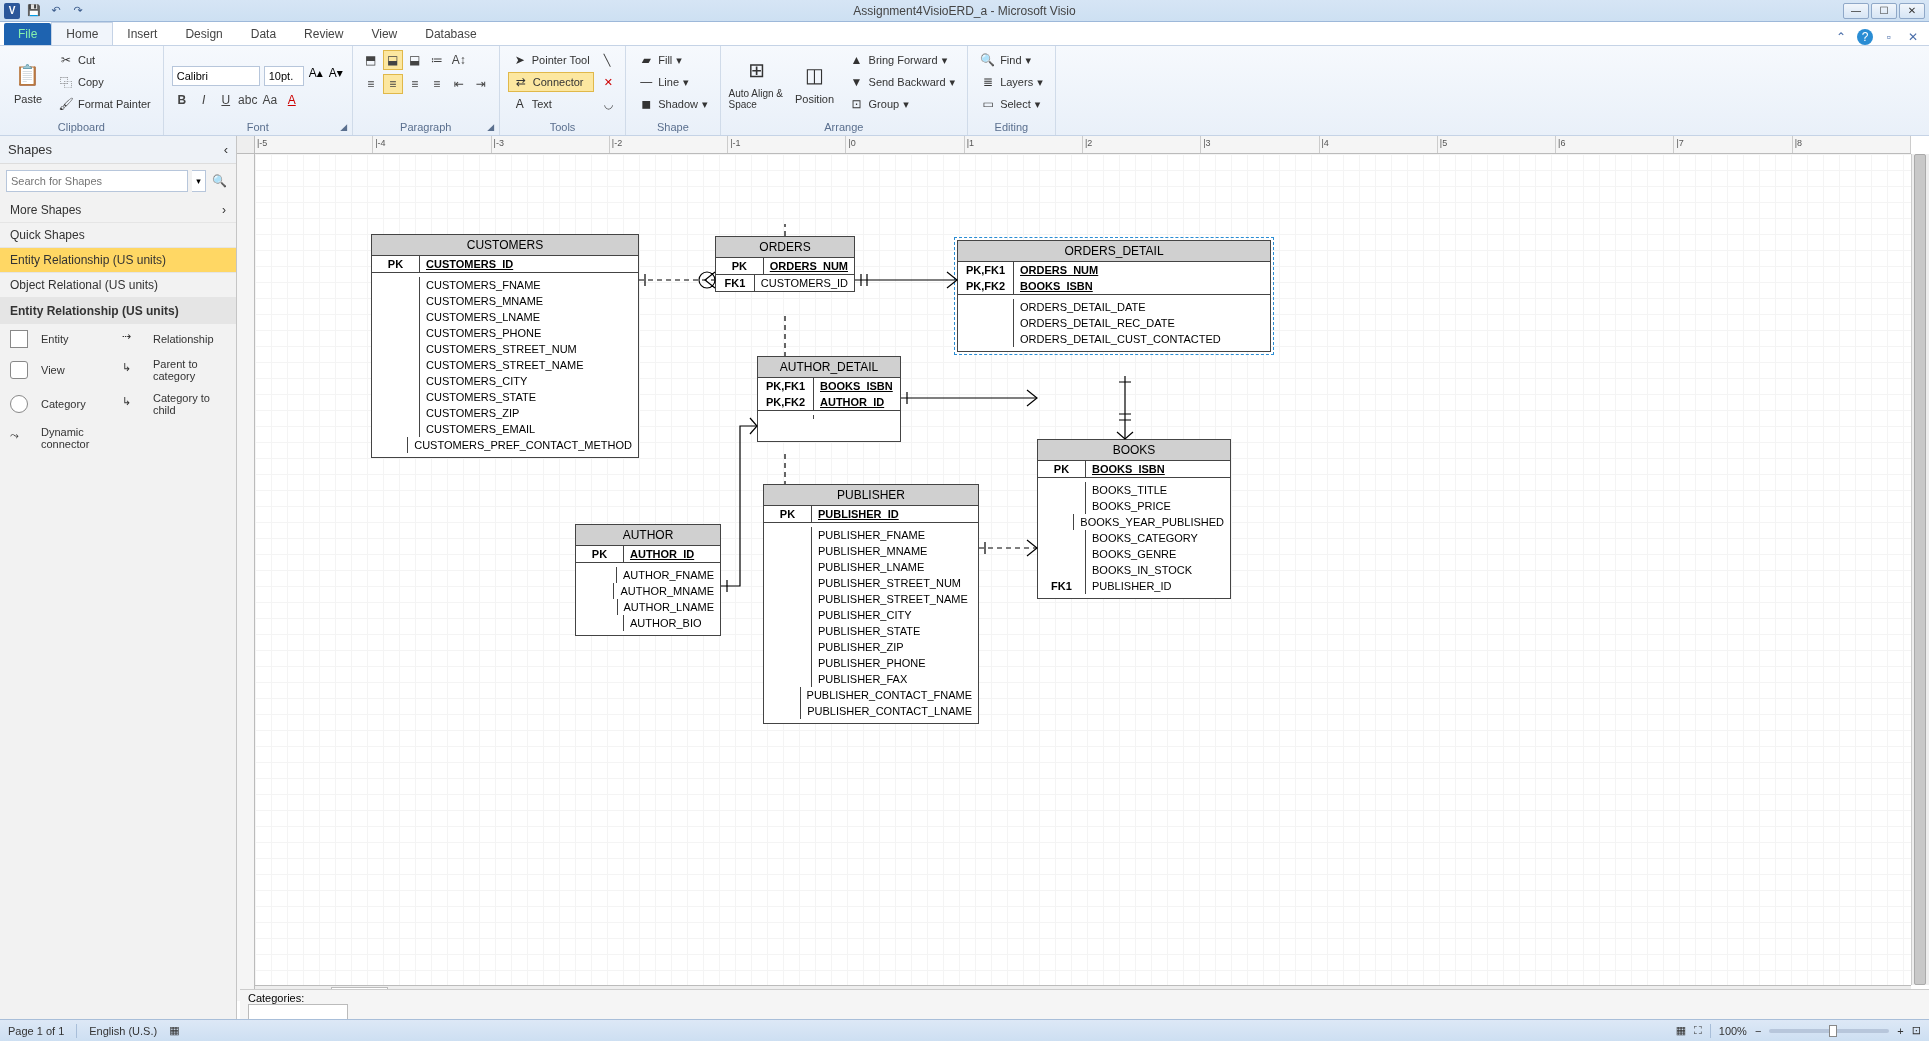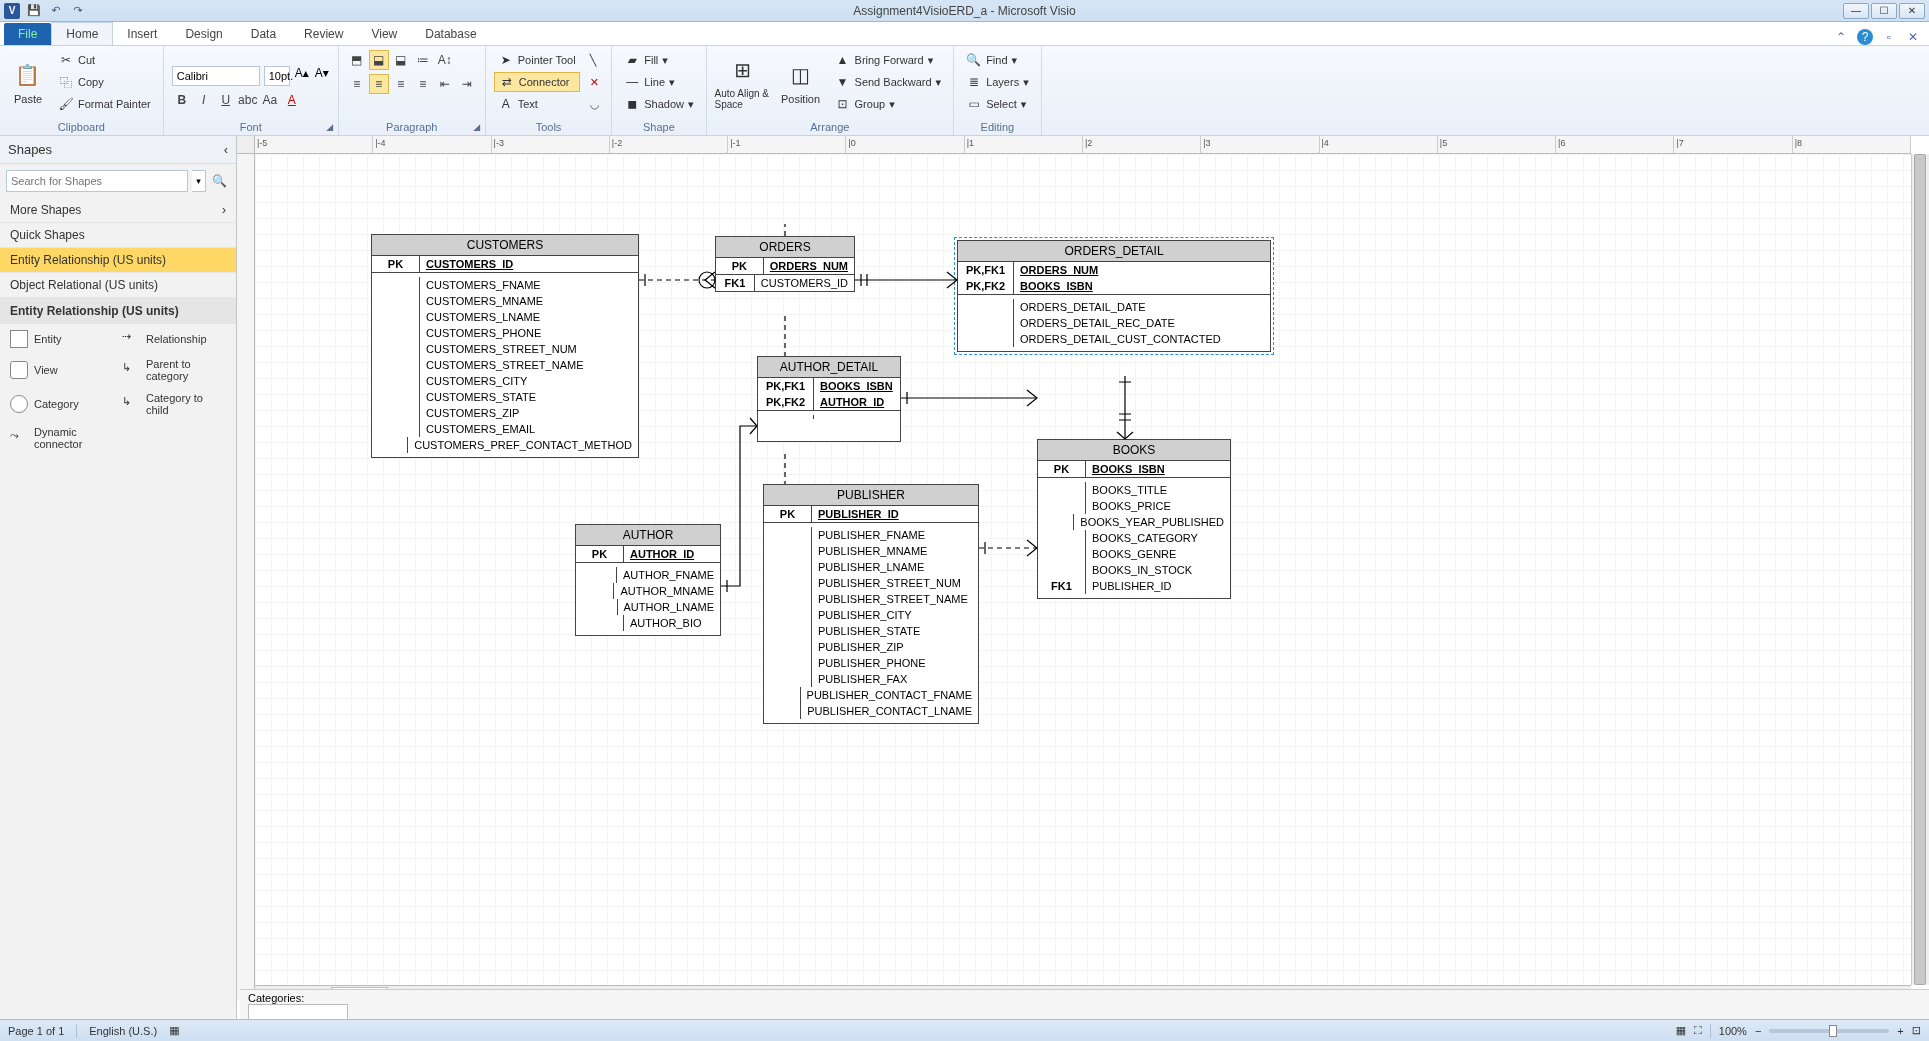--- a/index.html
+++ b/index.html
@@ -43,21 +43,21 @@
 .shapes-panel { width: 237px; background: #f2f2f2; border-right: 1px solid #c5c5c5; display: flex; flex-direction: column; }
 .shapes-header { padding: 6px 8px; font-size: 13px; color: #333; border-bottom: 1px solid #ddd; display: flex; justify-content: space-between; align-items: center; background: #eef2f7; }
 .shapes-search { padding: 6px; display: flex; gap: 4px; }
 .shapes-search input { flex: 1; border: 1px solid #b7c6db; height: 22px; padding: 0 4px; font-size: 11px; }
 .shapes-search .dd { width: 14px; border: 1px solid #b7c6db; border-left: none; background: #fff; display: flex; align-items: center; justify-content: center; font-size: 9px; }
 .shapes-search .go { width: 20px; display: flex; align-items: center; justify-content: center; color: #4a6ea9; }
 .stencil-item { padding: 5px 10px; font-size: 12px; color: #333; border-bottom: 1px solid #e5e5e5; cursor: pointer; display: flex; justify-content: space-between; align-items: center; }
 .stencil-item.selected { background: #ffd764; }
 .stencil-section-title { padding: 6px 10px; font-size: 12px; font-weight: bold; color: #333; background: #e5e5e5; }
 .shape-list { padding: 6px 10px; display: grid; grid-template-columns: 1fr 1fr; gap: 10px 8px; }
-.shape-entry { display: flex; align-items: center; gap: 6px; font-size: 11px; color: #333; cursor: pointer; }
+.shape-entry { display: flex; align-items: center; gap: 13px; font-size: 11px; color: #333; cursor: pointer; }
 .shape-entry .sicon { width: 18px; height: 18px; border: 1px solid #888; background: #fff; flex-shrink: 0; }
 
 
 .canvas-wrap { flex: 1; position: relative; background: #fff; overflow: hidden; }
 .ruler-h { position: absolute; top: 0; left: 18px; right: 18px; height: 18px; background: #f5f5f5; border-bottom: 1px solid #bbb; font-size: 9px; color: #555; overflow: hidden; display: flex; }
 .ruler-h div { flex: 1; border-right: 1px solid #ccc; position: relative; }
 .ruler-h div span { position: absolute; left: 2px; top: 2px; }
 .ruler-v { position: absolute; top: 18px; left: 0; bottom: 18px; width: 18px; background: #f5f5f5; border-right: 1px solid #bbb; }
 .ruler-corner { position: absolute; top: 0; left: 0; width: 18px; height: 18px; background: #eee; border-right: 1px solid #bbb; border-bottom: 1px solid #bbb; }
 .canvas { position: absolute; top: 18px; left: 18px; right: 18px; bottom: 34px; background-image: linear-gradient(#f4f4f4 1px, transparent 1px), linear-gradient(90deg, #f4f4f4 1px, transparent 1px); background-size: 16px 16px; overflow: hidden; }
@@ -157,21 +157,21 @@
     </div>
     <div class="group-label">Clipboard</div>
   </div>
 
   <div class="group">
     <div class="group-body" style="flex-direction:column;gap:4px;">
       <div style="display:flex;gap:4px;margin-top:16px;">
         <div class="sel" style="width:88px;">
             <span>Calibri</span>
           </div>
-        <div class="sel" style="width:26px;">
+        <div class="sel" style="width:40px;">
             <span>10pt.</span>
           </div>
         <span style="width:16px;text-align:center;">A▴</span>
         <span style="width:16px;text-align:center;">A▾</span>
       </div>
       <div class="icon-row">
         <span>
             <b>B</b>
           </span>
         <span>

